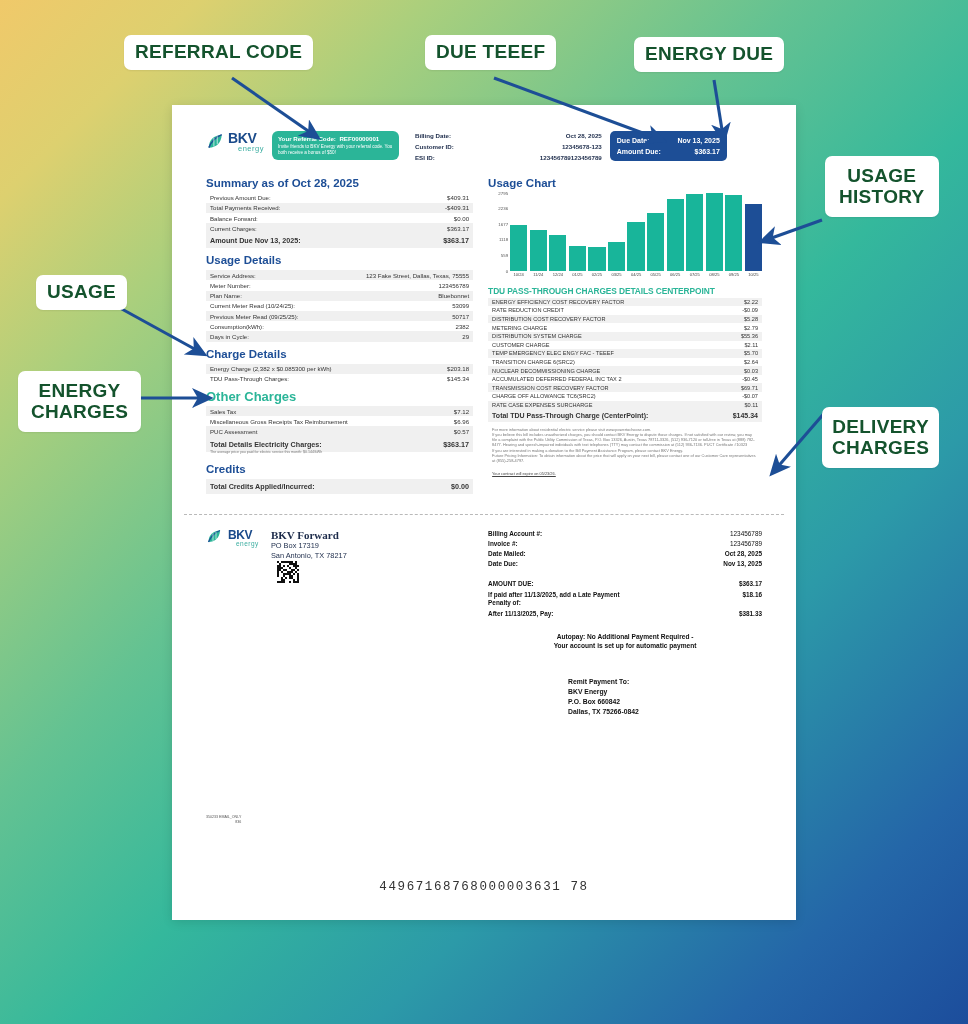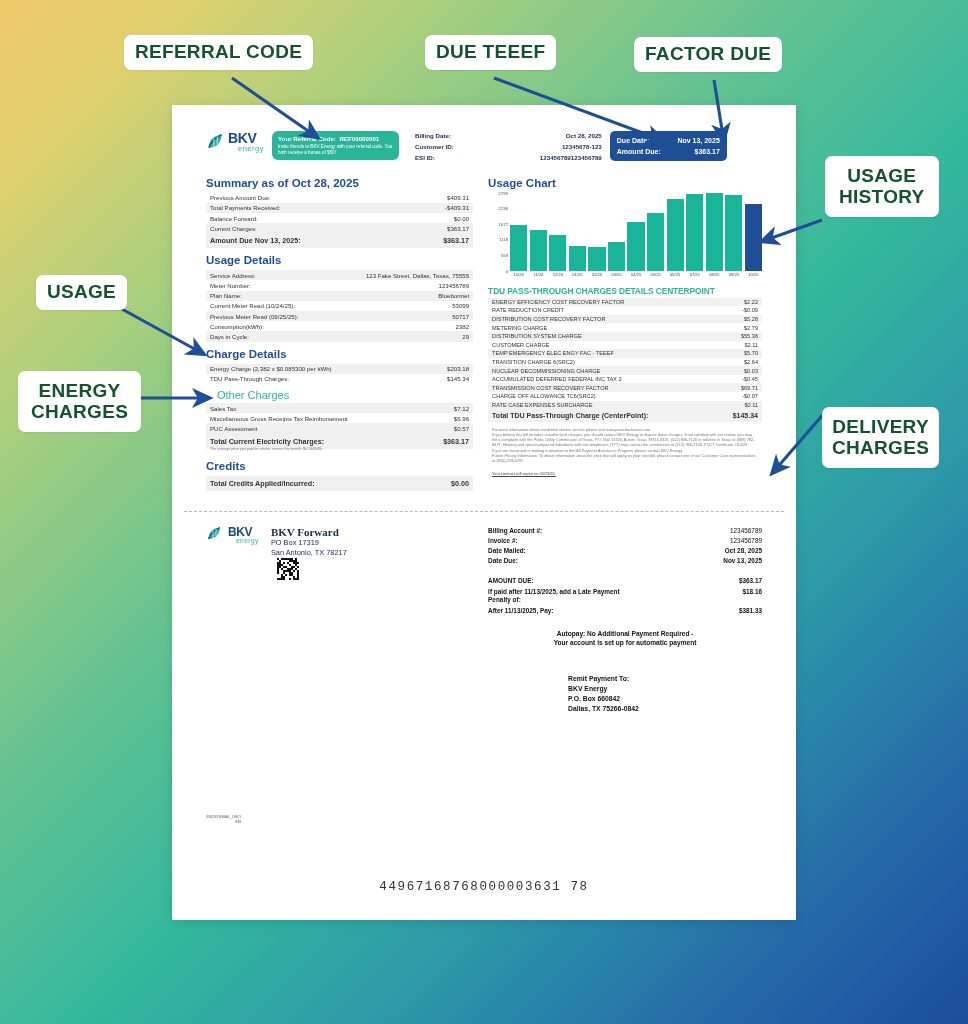--- a/index.html
+++ b/index.html
@@ -79,21 +79,21 @@
   }
   .due-row { display: flex; justify-content: space-between; }
   .due-row .k { margin-right: 6px; }
 
   
   .cols { display: flex; padding: 7px 34px 0 34px; gap: 15px; }
   .col-l { width: 276px; }
   .col-r { width: 283px; }
 
   h2.sec { color: #1d4e96; font-size: 11.5px; font-weight: bold; margin: 6px 0 4px; }
-  h3.sub { color: #2bb598; font-size: 11px; font-weight: normal; margin: 5px 11px 2px; }
+  h3.sub { color: #2bb598; font-size: 13px; font-weight: bold; margin: 5px 0 2px; }
 
   .row { display: flex; justify-content: space-between; padding: 1.6px 4px; font-size: 6.1px; color: #333; }
   .row.z { background: #f0f0f0; }
   .row .v { font-weight: normal; }
   .row.b { font-weight: bold; font-size: 7.2px; padding: 3px 4px; }
   .row.b .v { font-weight: bold; }
   .fineline { font-size: 3.6px; color: #777; padding: 0 4px 3px 4px; margin-top: -2px; }
 
   
   .chart-wrap { position: relative; height: 92px; margin-top: 2px; }
@@ -159,21 +159,21 @@
     <path d="M714,80 L723,136"></path>
     <path d="M822,220 L766,240"></path>
     <path d="M120,308 L200,352"></path>
     <path d="M140,398 L205,398"></path>
     <path d="M827,410 L775,470"></path>
   </g>
 </svg>
 
 <div class="callout" id="co-referral">REFERRAL CODE</div>
 <div class="callout" id="co-duedate">DUE TEEEF</div>
-<div class="callout" id="co-amount">FACTOR DUE</div>
+<div class="callout" id="co-amount">ENERGY DUE</div>
 <div class="callout" id="co-usagehist">USAGE
 HISTORY</div>
 <div class="callout" id="co-usage">USAGE</div>
 <div class="callout" id="co-energy">ENERGY
 CHARGES</div>
 <div class="callout" id="co-delivery">DELIVERY
 CHARGES</div>
 
 <div id="bill">
 
@@ -299,21 +299,21 @@
           <div class="row">
             <span>Miscellaneous Gross Receipts Tax Reimbursement</span>
             <span class="v">$6.96</span>
           </div>
           <div class="row z">
             <span>PUC Assessment</span>
             <span class="v">$0.57</span>
           </div>
         </div>
       <div class="row b z">
-        <span>Total Current Electricity Charges:</span>
+        <span>Total Details Electricity Charges:</span>
         <span class="v">$363.17</span>
       </div>
       <div class="fineline z">The average price you paid for electric service this month: $0.144/kWh</div>
 
       <h2 class="sec">Credits</h2>
       <div class="row b z">
         <span>Total Credits Applied/Incurred:</span>
         <span class="v">$0.00</span>
       </div>
     </div>

